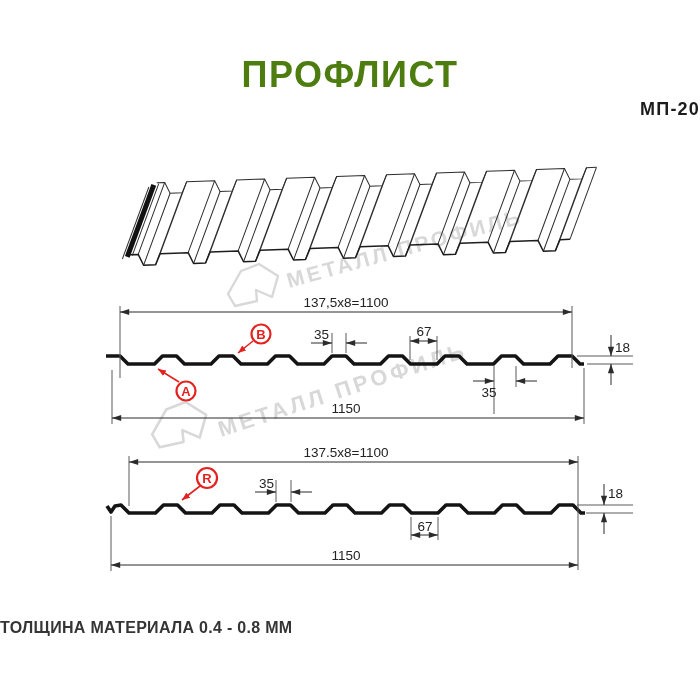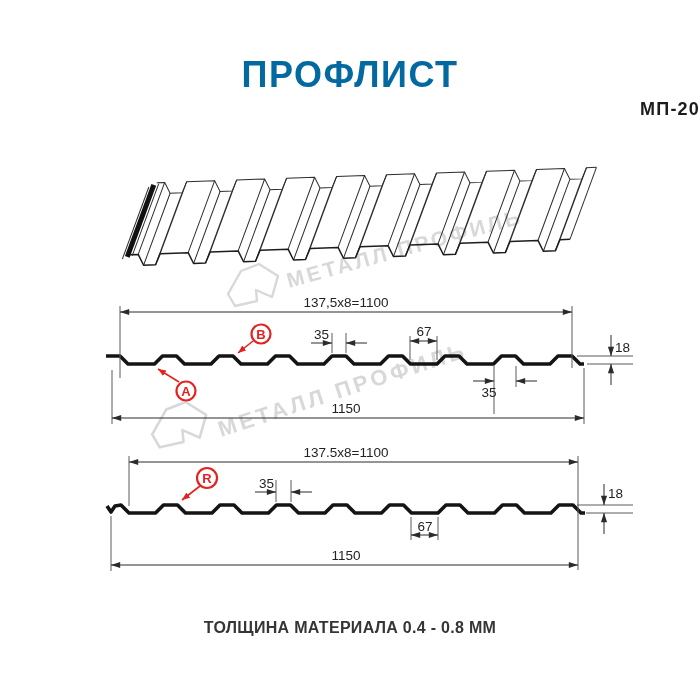--- a/index.html
+++ b/index.html
@@ -1,21 +1,21 @@
 <!DOCTYPE html>
 <html><head>
 <meta charset="utf-8">
 <style>
   html,body{margin:0;padding:0;background:#ffffff;width:700px;height:700px;overflow:hidden;}
   .page{position:relative;width:700px;height:700px;background:#fff;font-family:"Liberation Sans",sans-serif;}
   .title{position:absolute;top:54px;left:0;width:100%;text-align:center;
-         font-size:36px;font-weight:bold;letter-spacing:1.5px;color:#0369a1;}
+         font-size:36px;font-weight:bold;letter-spacing:1.5px;color:#4d7c0f;}
   .model{position:absolute;top:99px;left:0;width:100%;text-align:right;
          font-size:18px;font-weight:bold;letter-spacing:1.2px;color:#1c1c1c;}
-  .footer{position:absolute;top:619px;left:0;width:100%;text-align:center;
+  .footer{position:absolute;top:619px;left:0;width:100%;
           font-size:16px;font-weight:bold;letter-spacing:.3px;color:#353535;}
   svg{position:absolute;top:0;left:0;}
   .wmText{font-family:"Liberation Sans",sans-serif;font-weight:bold;fill:#d8d8d8;}
   .wm1{font-size:21px;letter-spacing:3px;}
   .wm2{font-size:22px;letter-spacing:3.5px;}
   .wmLogo{fill:none;stroke:#d8d8d8;stroke-width:2.4;stroke-linejoin:round;}
   .p3back,.p3conn{stroke:#2d2d2d;stroke-width:1;fill:none;}
   .p3front{stroke:#1d1d1d;stroke-width:1.5;fill:none;stroke-linejoin:round;}
   .p3edge{stroke:#111;stroke-width:5;fill:none;}
   .profile{stroke:#141414;stroke-width:3.6;fill:none;stroke-linejoin:round;}

